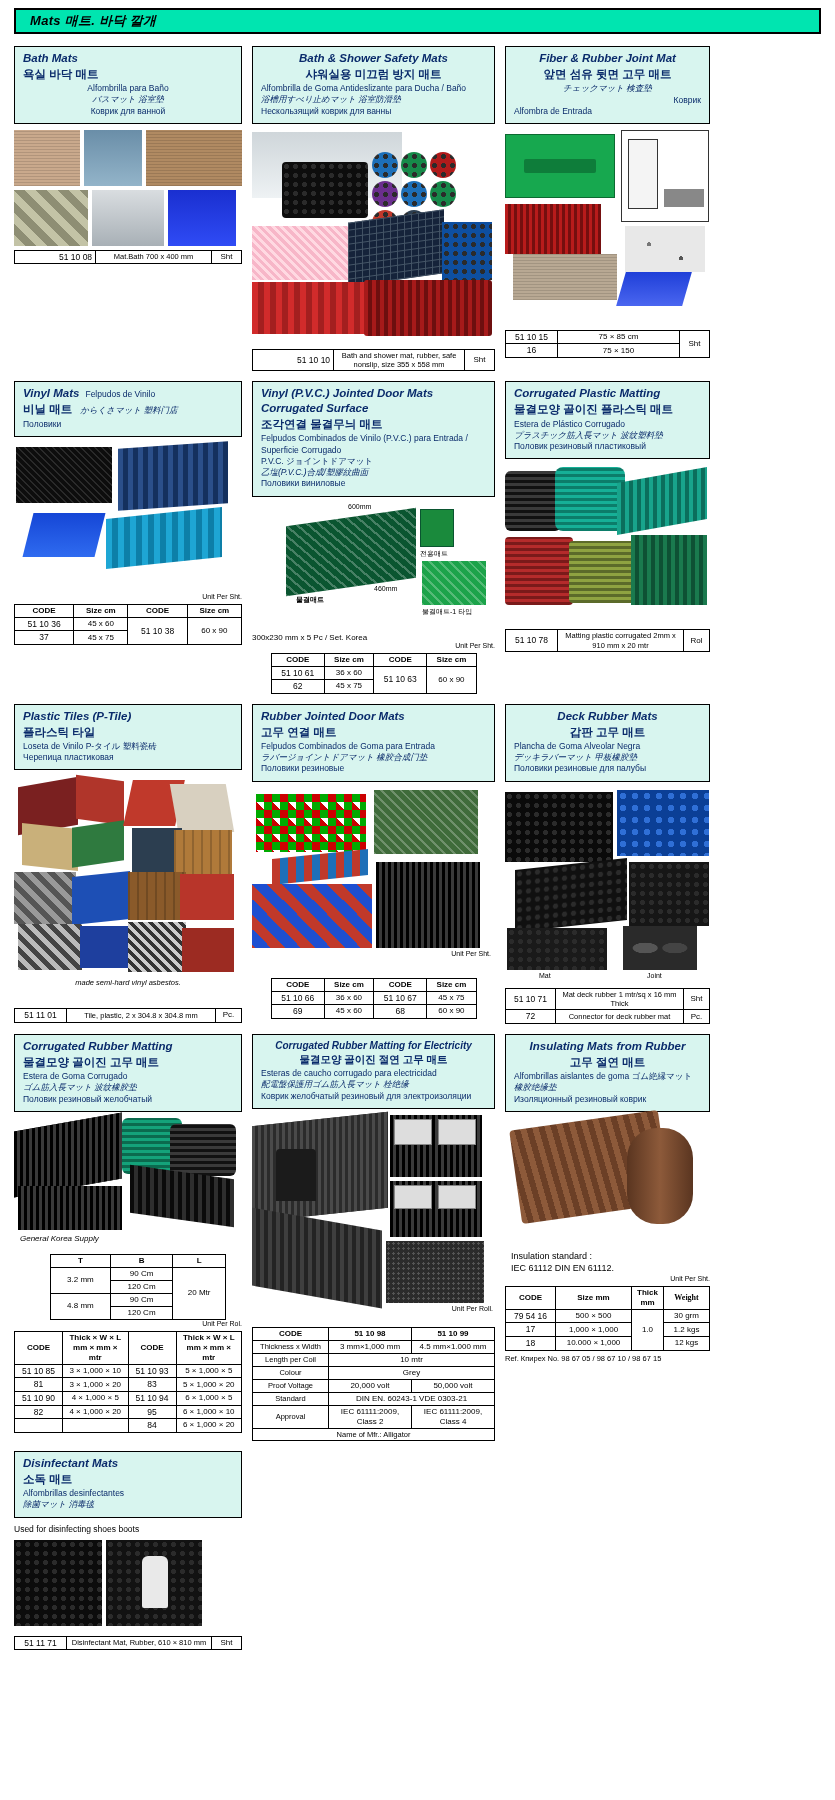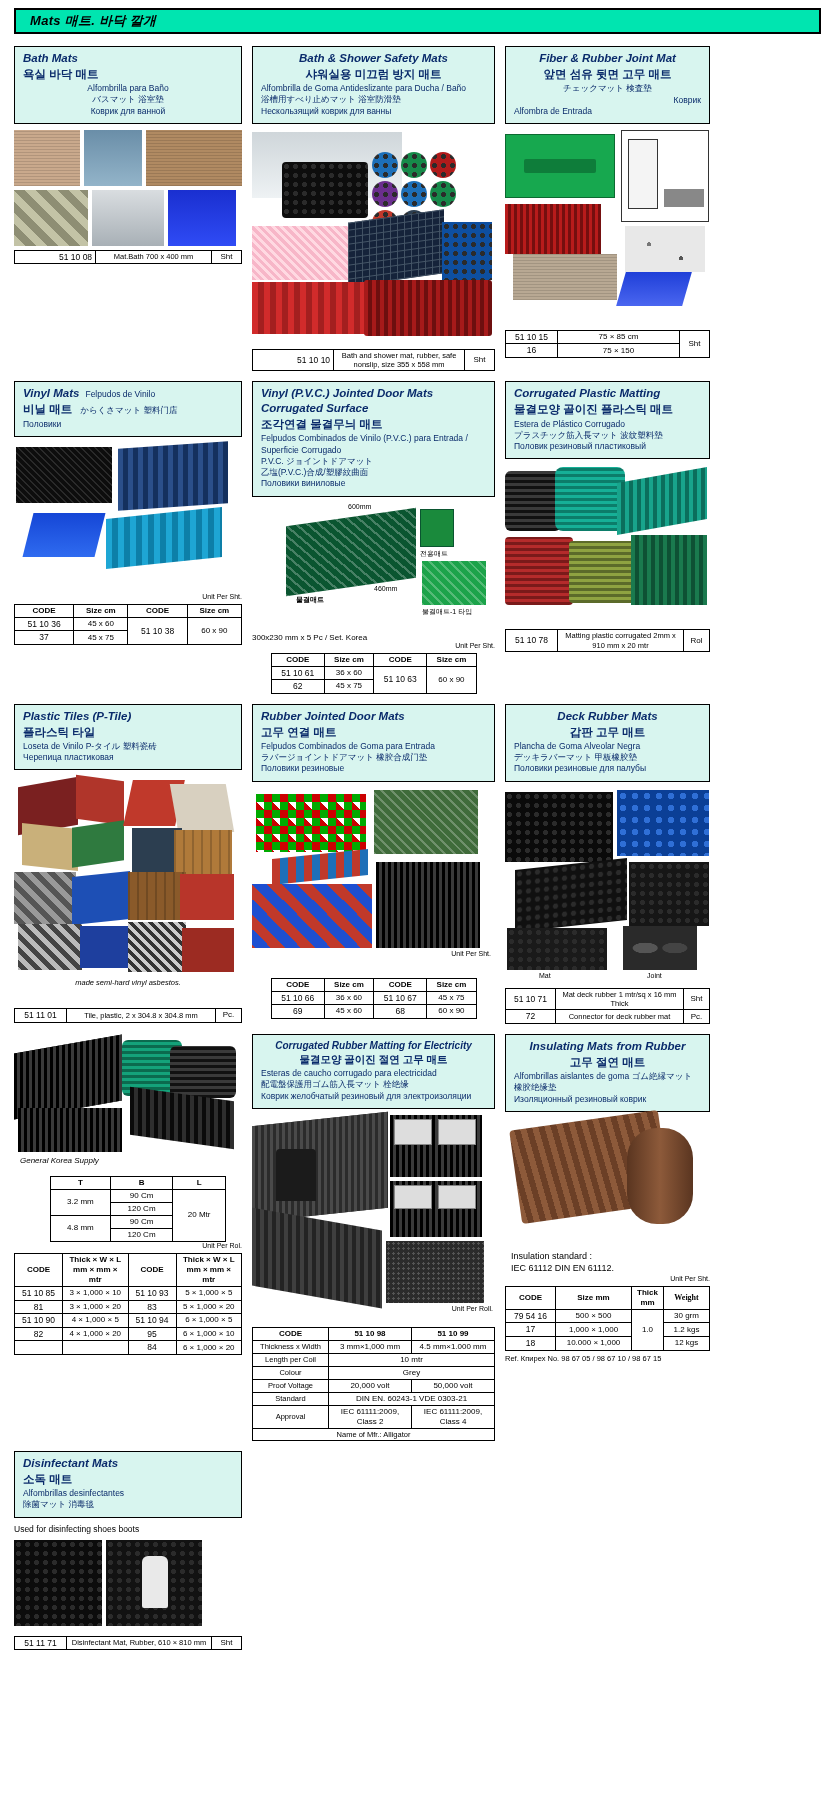--- a/index.html
+++ b/index.html
@@ -46,21 +46,21 @@
   }
   .t-en {
     font-weight: bold; font-style: italic; font-size: 11.5px;
     color: #0a2b6b; margin-bottom: 1px; line-height: 1.2;
   }
   .t-ko {
     font-weight: bold; font-size: 11.5px; color: #0a2b6b;
     margin-bottom: 2px; line-height: 1.25;
   }
   .t-es { font-size: 8.5px; color: #0a2b6b; line-height: 1.3; }
-  .t-ja { font-size: 8.5px; color: #0a2b6b; line-height: 1.35; }
+  .t-ja { font-size: 8.5px; color: #0a2b6b; line-height: 1.35; font-style: italic; }
   .t-ru { font-size: 8.5px; color: #0a2b6b; line-height: 1.3; }
   .t-line { font-size: 8.5px; color: #0a2b6b; line-height: 1.35; }
   .t-center { text-align: center; }
 
   
   .imgs { position: relative; margin-top: 6px; }
 
   
   table.spec {
     border-collapse: collapse;
@@ -502,20 +502,27 @@
           <td>Pc.</td>
         </tr>
       </tbody>
         </table>
     </div>
   </div>
 
   <div class="row">
 
     <div class="col c1">
+      <div class="tbox">
+        <div class="t-en">Corrugated Rubber Matting</div>
+        <div class="t-ko">물결모양 골이진 고무 매트</div>
+        <div class="t-es">Estera de Goma Corrugado</div>
+        <div class="t-ja">ゴム筋入長マット   波纹橡胶垫</div>
+        <div class="t-ru">Половик резиновый желобчатый</div>
+      </div>
       <div class="imgs" style="height:132px;">
         <div class="ph tex-ribs" style="position:absolute;left:0;top:4px;width:108px;height:66px;background-color:#141414;transform:skewY(-10deg);"></div>
         <div class="ph" style="position:absolute;left:108px;top:0;width:60px;height:56px;border-radius:6px;background:
              repeating-linear-gradient(0deg,#0b6a4e 0 3px,#14a27a 3px 6px);"></div>
         <div class="ph" style="position:absolute;left:156px;top:6px;width:66px;height:52px;border-radius:6px;background:
              repeating-linear-gradient(0deg,#111 0 3px,#3a3a3a 3px 6px);"></div>
         <div class="ph" style="position:absolute;left:116px;top:54px;width:104px;height:48px;background:
              repeating-linear-gradient(90deg,#0a0a0a 0 4px,#2e2e2e 4px 8px);transform:skewY(8deg);"></div>
         <div class="ph tex-ribs" style="position:absolute;left:4px;top:68px;width:104px;height:44px;background-color:#1a1a1a;"></div>
         <div class="cap-l" style="position:absolute;left:6px;top:114px;font-style:italic;">General Korea Supply</div>

